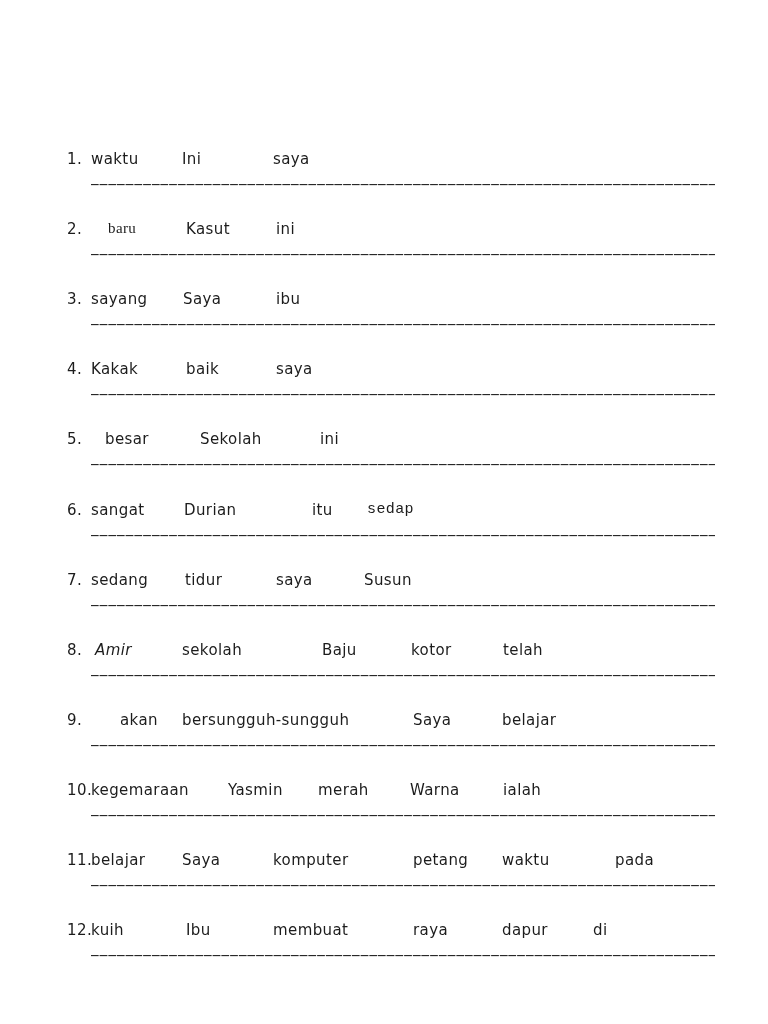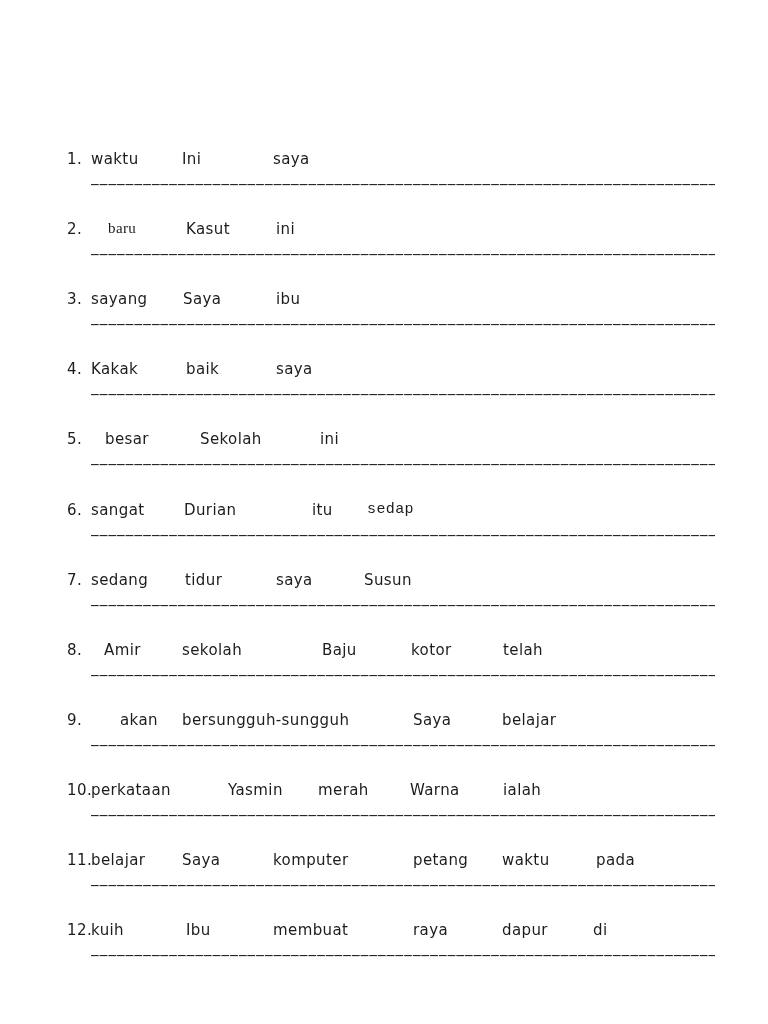--- a/index.html
+++ b/index.html
@@ -117,52 +117,52 @@
       <div class="item" style="top: 571px;">
         <span class="num">7.</span>
         <span class="word" style="left: 91px;">sedang</span>
         <span class="word" style="left: 185px;">tidur</span>
         <span class="word" style="left: 276px;">saya</span>
         <span class="word" style="left: 364px;">Susun</span>
         <span class="blank">________________________________________________________________________________</span>
       </div>
       <div class="item" style="top: 641px;">
         <span class="num">8.</span>
-        <span class="word" style="left: 104px;">Amir</span>
+        <span class="word" style="left: 95px; font-style: italic;">Amir</span>
         <span class="word" style="left: 182px;">sekolah</span>
         <span class="word" style="left: 322px;">Baju</span>
         <span class="word" style="left: 411px;">kotor</span>
         <span class="word" style="left: 503px;">telah</span>
         <span class="blank">________________________________________________________________________________</span>
       </div>
       <div class="item" style="top: 711px;">
         <span class="num">9.</span>
         <span class="word" style="left: 91px; margin-left: 29px;">akan</span>
         <span class="word" style="left: 182px;">bersungguh-sungguh</span>
         <span class="word" style="left: 413px;">Saya</span>
         <span class="word" style="left: 502px;">belajar</span>
         <span class="blank">________________________________________________________________________________</span>
       </div>
       <div class="item" style="top: 781px;">
         <span class="num">10.</span>
-        <span class="word" style="left: 91px;">perkataan</span>
+        <span class="word" style="left: 91px;">kegemaraan</span>
         <span class="word" style="left: 228px;">Yasmin</span>
         <span class="word" style="left: 318px;">merah</span>
         <span class="word" style="left: 410px;">Warna</span>
         <span class="word" style="left: 503px;">ialah</span>
         <span class="blank">________________________________________________________________________________</span>
       </div>
       <div class="item" style="top: 851px;">
         <span class="num">11.</span>
         <span class="word" style="left: 91px;">belajar</span>
         <span class="word" style="left: 182px;">Saya</span>
         <span class="word" style="left: 273px;">komputer</span>
         <span class="word" style="left: 413px;">petang</span>
         <span class="word" style="left: 502px;">waktu</span>
-        <span class="word" style="left: 596px;">pada</span>
+        <span class="word" style="left: 615px;">pada</span>
         <span class="blank">________________________________________________________________________________</span>
       </div>
       <div class="item" style="top: 921px;">
         <span class="num">12.</span>
         <span class="word" style="left: 91px;">kuih</span>
         <span class="word" style="left: 186px;">Ibu</span>
         <span class="word" style="left: 273px;">membuat</span>
         <span class="word" style="left: 413px;">raya</span>
         <span class="word" style="left: 502px;">dapur</span>
         <span class="word" style="left: 593px;">di</span>

